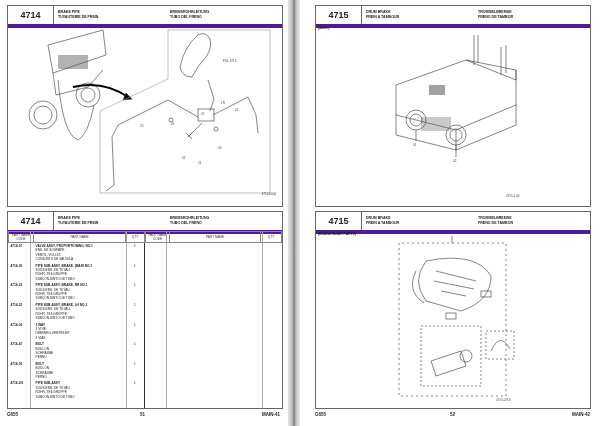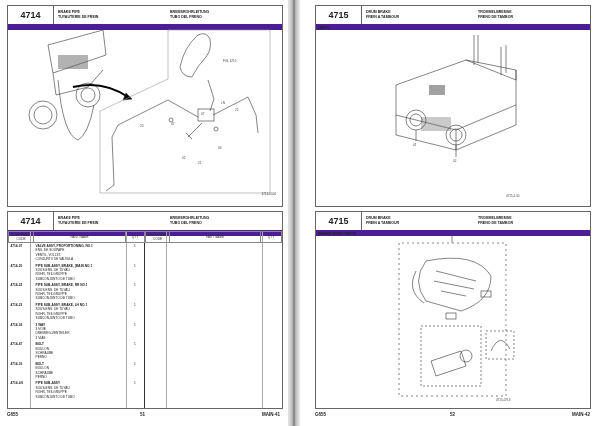--- a/index.html
+++ b/index.html
@@ -4,21 +4,21 @@
 <style>
   html, body { margin:0; padding:0; }
   body { width:600px; height:426px; background:#ffffff; position:relative; overflow:hidden;
          font-family:"Liberation Sans", sans-serif; color:#222; }
   .page { position:absolute; top:0; height:426px; background:#fff; }
   .page.left { left:0; width:288px; }
   .page.right { left:300px; width:300px; }
   .gutter { position:absolute; left:288px; top:0; width:12px; height:426px;
             background:linear-gradient(to right,#e6e6e6 0,#bdbdbd 35%,#7a7a7a 50%,#bdbdbd 65%,#ececec 100%); }
   .panel { position:absolute; border:1px solid #666; background:#fff; }
-  .hdr { position:absolute; left:0; right:0; top:0; height:18px; border-bottom:6px solid #4c1d95; display:flex; }
+  .hdr { position:absolute; left:0; right:0; top:0; height:18px; border-bottom:4px solid #4c1d95; display:flex; }
   .hdr .num { width:45px; border-right:1px solid #666; font-weight:bold; font-size:9px;
               display:flex; align-items:center; justify-content:center; }
   .hdr .t { flex:1; display:flex; flex-direction:column; justify-content:center; padding-left:4px;
             font-size:3.6px; font-weight:bold; line-height:5px; }
   .hdr .t2 { flex:1; display:flex; flex-direction:column; justify-content:center;
              font-size:3.6px; font-weight:bold; line-height:5px; }
   .sub { position:absolute; left:2px; font-size:3.4px; font-weight:bold; }
   .figno { position:absolute; font-size:3px; color:#444; }
   .footer { position:absolute; top:412px; font-size:4.5px; font-weight:bold; }
   table.parts { position:absolute; border-collapse:collapse; font-size:3.2px; }

